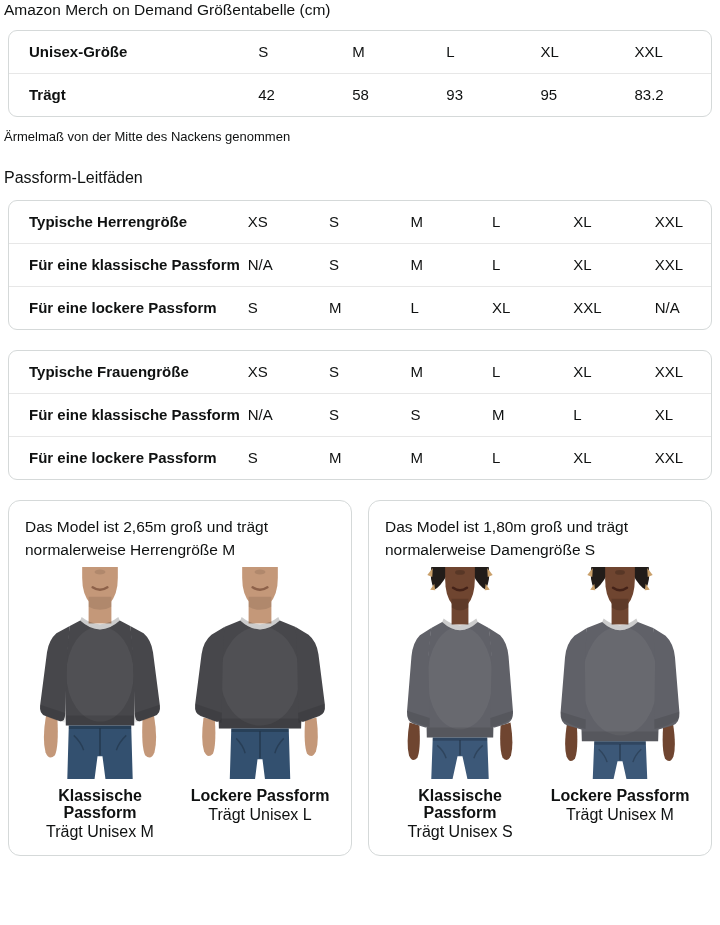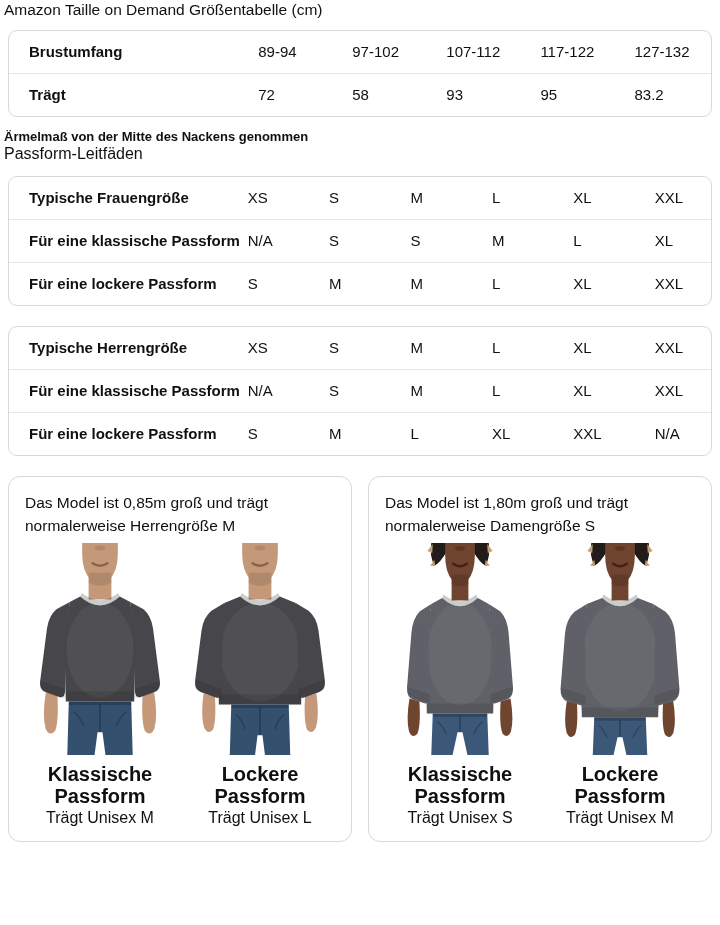--- a/index.html
+++ b/index.html
@@ -40,24 +40,24 @@
   td{
     font-size:15px;line-height:16px;
     padding:13px 4px 13px 0;
     vertical-align:middle;
     white-space:nowrap;overflow:hidden;
   }
   tr + tr td{border-top:1px solid var(--c-divider);}
   td.lbl{font-weight:700;padding-left:20px;}
   .note{
     margin-top:12px;margin-left:-6px;padding-left:2px;
-    font-size:13px;line-height:15px;font-weight:700;
+    font-size:13px;line-height:15px;font-weight:400;
   }
   .subtitle{
-    margin-left:-6px;padding-left:2px;
+    margin-top:24px;margin-left:-6px;padding-left:2px;
     font-size:16px;line-height:19px;font-weight:400;
   }
   .fit-tbl{margin-top:13px;}
   .fit-tbl + .fit-tbl{margin-top:20px;}
   .cards{
     margin-top:20px;
     display:flex;gap:16px;
   }
   .card{
     flex:1 1 0;
@@ -69,65 +69,65 @@
   .desc{
     font-size:15.5px;line-height:23px;font-weight:400;
   }
   .photos{
     margin-top:6px;
     display:flex;justify-content:center;gap:10px;
   }
   figure.photo{display:flex;flex-direction:column;align-items:center;width:150px;}
   .fig{width:148px;height:212px;display:block;}
   figcaption{margin-top:8px;text-align:center;}
-  .fit-label{font-size:20px;font-weight:700;line-height:22px;}
+  .fit-label{font-size:16px;font-weight:700;line-height:17px;}
   .size-label{font-size:16px;font-weight:400;line-height:22px;}
   
   .skin-m{fill:var(--c-skin-men);}
   .skin-w{fill:var(--c-skin-women);}
   .shirt-m{fill:var(--c-sweatshirt-men);}
   .shirt-w{fill:var(--c-sweatshirt-women);}
   .jeans-m{fill:var(--c-jeans-men);}
   .jeans-w{fill:var(--c-jeans-women);}
   .hair-w{fill:var(--c-hair-women);}
   .hairtip{fill:var(--c-hair-tip-women);}
   .shade10{fill:rgba(0,0,0,.10);}
   .shade15{fill:rgba(0,0,0,.15);}
   .shade18{fill:rgba(0,0,0,.20);}
   .hilite{fill:rgba(255,255,255,.05);}
 </style>
 </head>
 <body>
 
 <div class="wrap">
 
-  <h1 class="title">Amazon Taille on Demand Größentabelle (cm)</h1>
+  <h1 class="title">Amazon Merch on Demand Größentabelle (cm)</h1>
 
   <div class="tbl first">
     <table>
       <colgroup>
           <col style="width:35.5%">
           <col style="width:13.4%">
           <col style="width:13.4%">
           <col style="width:13.4%">
           <col style="width:13.4%">
           <col>
         </colgroup>
       <tbody>
       <tr>
-        <td class="lbl">Brustumfang</td>
-        <td>89-94</td>
-        <td>97-102</td>
-        <td>107-112</td>
-        <td>117-122</td>
-        <td>127-132</td>
+        <td class="lbl">Unisex-Größe</td>
+        <td>S</td>
+        <td>M</td>
+        <td>L</td>
+        <td>XL</td>
+        <td>XXL</td>
       </tr>
       <tr>
         <td class="lbl">Trägt</td>
-        <td>72</td>
+        <td>42</td>
         <td>58</td>
         <td>93</td>
         <td>95</td>
         <td>83.2</td>
       </tr>
       </tbody>
     </table>
   </div>
 
   <p class="note">Ärmelmaß von der Mitte des Nackens genommen</p>
@@ -140,97 +140,97 @@
           <col style="width:34%">
           <col style="width:11.6%">
           <col style="width:11.6%">
           <col style="width:11.6%">
           <col style="width:11.6%">
           <col style="width:11.6%">
           <col>
         </colgroup>
       <tbody>
       <tr>
-        <td class="lbl">Typische Frauengröße</td>
+        <td class="lbl">Typische Herrengröße</td>
         <td>XS</td>
         <td>S</td>
         <td>M</td>
         <td>L</td>
         <td>XL</td>
         <td>XXL</td>
       </tr>
       <tr>
         <td class="lbl">Für eine klassische Passform</td>
         <td>N/A</td>
         <td>S</td>
-        <td>S</td>
-        <td>M</td>
-        <td>L</td>
-        <td>XL</td>
+        <td>M</td>
+        <td>L</td>
+        <td>XL</td>
+        <td>XXL</td>
       </tr>
       <tr>
         <td class="lbl">Für eine lockere Passform</td>
         <td>S</td>
         <td>M</td>
-        <td>M</td>
-        <td>L</td>
-        <td>XL</td>
-        <td>XXL</td>
+        <td>L</td>
+        <td>XL</td>
+        <td>XXL</td>
+        <td>N/A</td>
       </tr>
       </tbody>
     </table>
   </div>
 
   <div class="tbl fit-tbl">
     <table>
       <colgroup>
           <col style="width:34%">
           <col style="width:11.6%">
           <col style="width:11.6%">
           <col style="width:11.6%">
           <col style="width:11.6%">
           <col style="width:11.6%">
           <col>
         </colgroup>
       <tbody>
       <tr>
-        <td class="lbl">Typische Herrengröße</td>
+        <td class="lbl">Typische Frauengröße</td>
         <td>XS</td>
         <td>S</td>
         <td>M</td>
         <td>L</td>
         <td>XL</td>
         <td>XXL</td>
       </tr>
       <tr>
         <td class="lbl">Für eine klassische Passform</td>
         <td>N/A</td>
         <td>S</td>
-        <td>M</td>
-        <td>L</td>
-        <td>XL</td>
-        <td>XXL</td>
+        <td>S</td>
+        <td>M</td>
+        <td>L</td>
+        <td>XL</td>
       </tr>
       <tr>
         <td class="lbl">Für eine lockere Passform</td>
         <td>S</td>
         <td>M</td>
-        <td>L</td>
-        <td>XL</td>
-        <td>XXL</td>
-        <td>N/A</td>
+        <td>M</td>
+        <td>L</td>
+        <td>XL</td>
+        <td>XXL</td>
       </tr>
       </tbody>
     </table>
   </div>
 
   <div class="cards">
 
     <section class="card">
-      <p class="desc">Das Model ist 0,85m groß und trägt normalerweise Herrengröße M</p>
+      <p class="desc">Das Model ist 2,65m groß und trägt normalerweise Herrengröße M</p>
       <div class="photos">
 
         <figure class="photo">
           <svg class="fig" viewBox="0 0 148 214" aria-hidden="true">
             <path class="skin-m" d="M56 0 H92 V11 Q92 29 83 37.5 Q74 45 65 37.5 Q56 29 56 11 Z"></path>
             <ellipse class="shade10" cx="74" cy="5" rx="5.5" ry="2.5"></ellipse>
             <path d="M66.5 20.5 Q74 25.5 81.5 20.5" fill="none" stroke="rgba(97,52,35,.55)" stroke-width="2.4" stroke-linecap="round"></path>
             <path class="skin-m" d="M62.5 30 H85.5 V57 H62.5 Z"></path>
             <path class="shade10" d="M62.5 30 H85.5 V40 Q74 46.5 62.5 40 Z"></path>
             <path class="shirt-m" d="M54 54 Q74 72 94 54 L104.5 59.5 Q110.5 97 108.5 160 L39.5 160 Q37.5 97 43.5 59.5 Z"></path>

